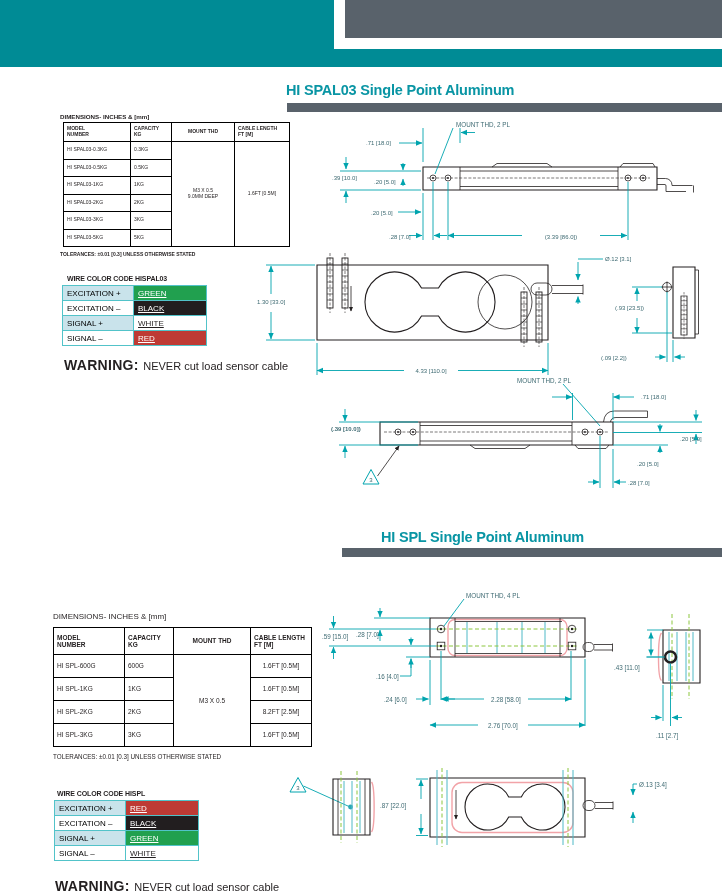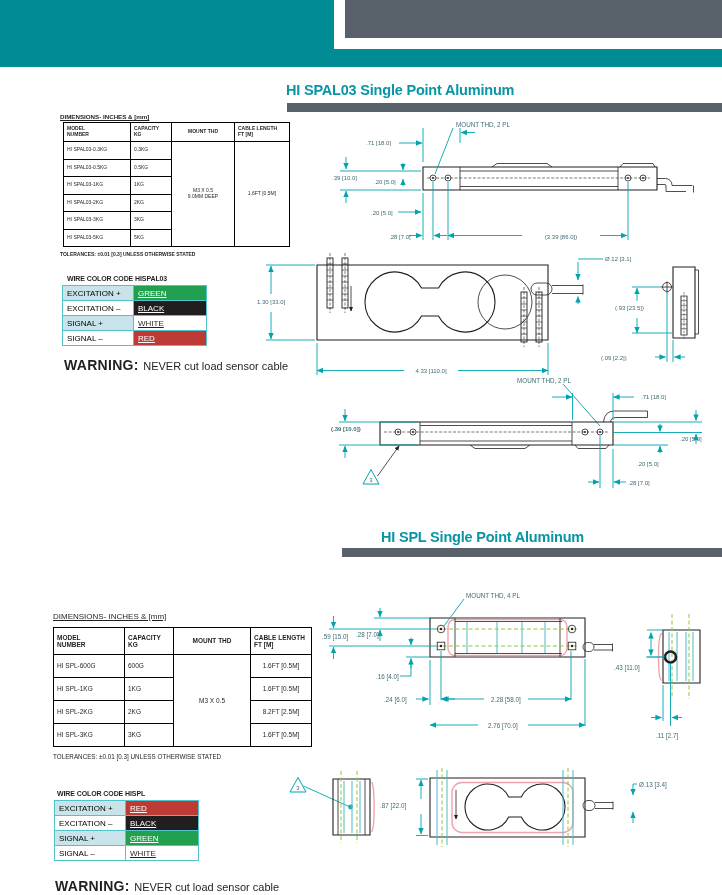--- a/index.html
+++ b/index.html
@@ -9,21 +9,21 @@
   .notch{position:absolute;left:334px;top:0;width:388px;height:49px;background:#ffffff;}
   .graytab{position:absolute;left:345px;top:0;width:377px;height:38px;background:#59626B;}
 
   .sec-title{position:absolute;color:#0995A4;font-weight:bold;font-size:14.5px;letter-spacing:-0.2px;white-space:nowrap;}
   .t-s1{left:286px;top:82px;}
   .t-s2{left:345px;top:529px;margin-left:36px;}
   .tbar{position:absolute;height:9px;background:#59626B;}
   .tbar-s1{left:287px;top:103px;width:435px;}
   .tbar-s2{left:342px;top:548px;width:380px;}
 
-  .cap{position:absolute;color:#231F20;text-decoration:underline;}
+  .cap{position:absolute;color:#231F20;}
   .cap1{left:60px;top:113px;font-size:6.2px;font-weight:bold;}
   .cap2{left:53px;top:612px;font-size:8px;}
   .tol{position:absolute;color:#231F20;}
   .tol1{left:60px;top:251px;font-size:5px;font-weight:bold;}
   .tol2{left:53px;top:753px;font-size:6.3px;}
 
   table.dims{position:absolute;border-collapse:collapse;background:#fff;}
   .dims th,.dims td{border:1.5px solid #000;padding:1px 3px;text-align:left;
                     vertical-align:middle;white-space:pre-line;line-height:1.15;font-weight:normal;}
   .dims th{font-weight:bold;}

